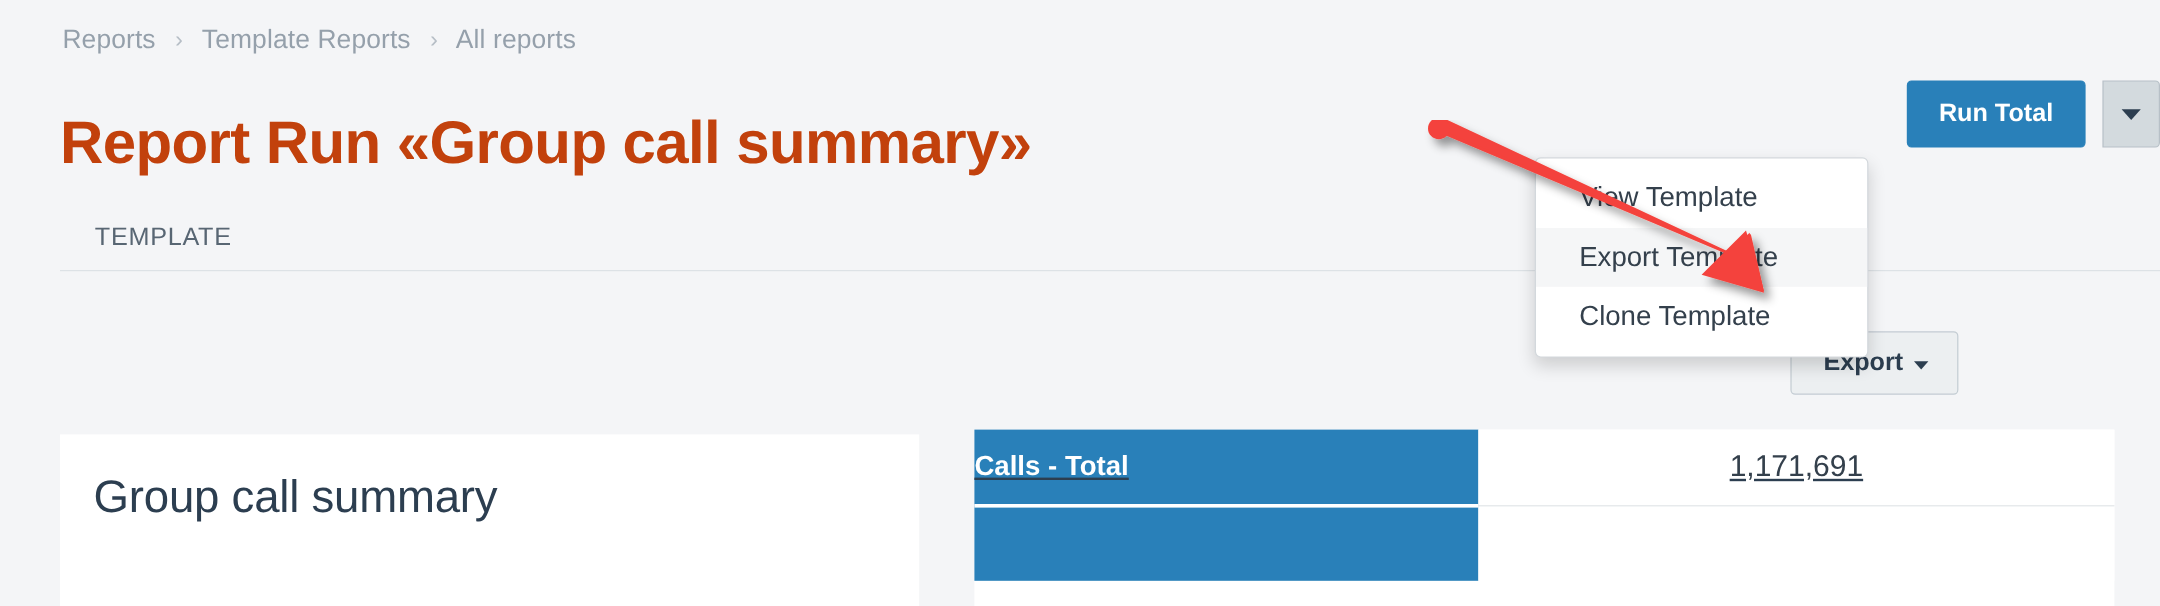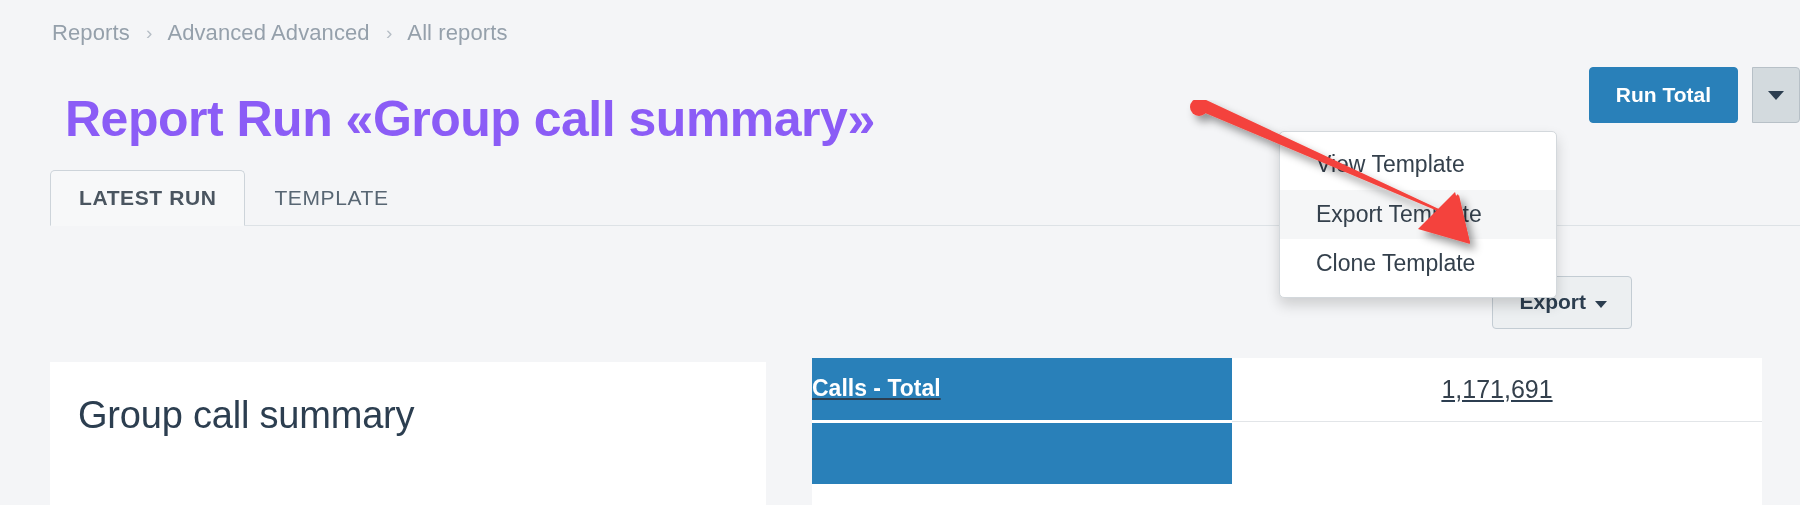--- a/index.html
+++ b/index.html
@@ -31,25 +31,25 @@
     color: #b6bec6;
     margin: 0 10px;
     font-size: 19px;
     position: relative;
     top: -1px;
   }
 
   
   .page-title {
     position: absolute;
-    left: 65px;
+    left: 50px;
     top: 57px;
     font-size: 50px;
     font-weight: bold;
-    color: #8b5cf6;
+    color: #c2410c;
     letter-spacing: -0.5px;
     white-space: nowrap;
     line-height: 1.15;
   }
 
   
   .header-actions {
     position: absolute;
     right: 0px;
     top: 67px;
@@ -278,39 +278,38 @@
     pointer-events: none;
     z-index: 60;
   }
 </style>
 </head>
 <body>
 
 <div class="breadcrumb">
   <span>Reports</span>
   <span class="sep">›</span>
-  <span>Advanced Advanced</span>
+  <span>Template Reports</span>
   <span class="sep">›</span>
   <span>All reports</span>
 </div>
 
 <h1 class="page-title">Report Run «Group call summary»</h1>
 
 <div class="header-actions">
   <div class="btn btn-primary">Run Total</div>
   <div class="btn-group">
     <div class="btn-caret">
       <span class="caret-down"></span>
     </div>
   </div>
 </div>
 
 <div class="tabs-underline"></div>
 <div class="tabs-wrap">
-  <div class="tab active">LATEST RUN</div>
   <div class="tab">TEMPLATE</div>
 </div>
 
 <div class="export-row">
   <div class="btn-export">
     <span>Export</span>
     <span class="caret-down-sm"></span>
   </div>
 </div>
 

